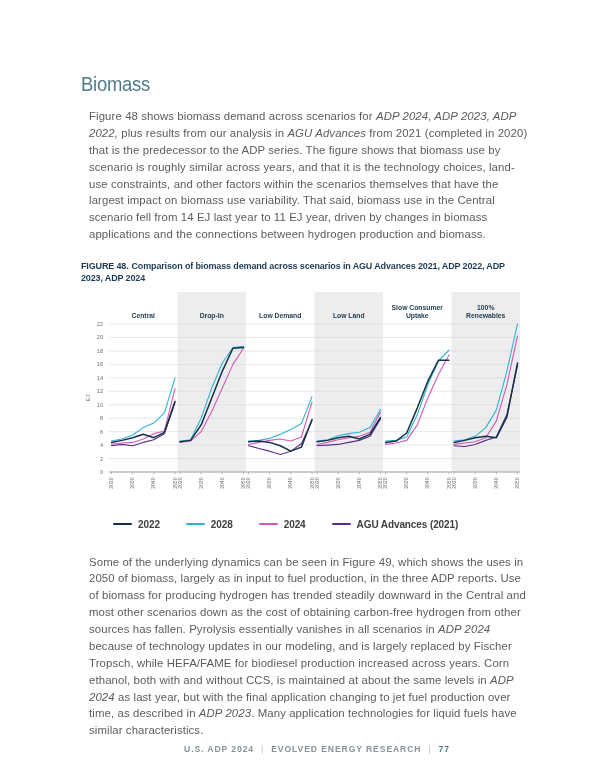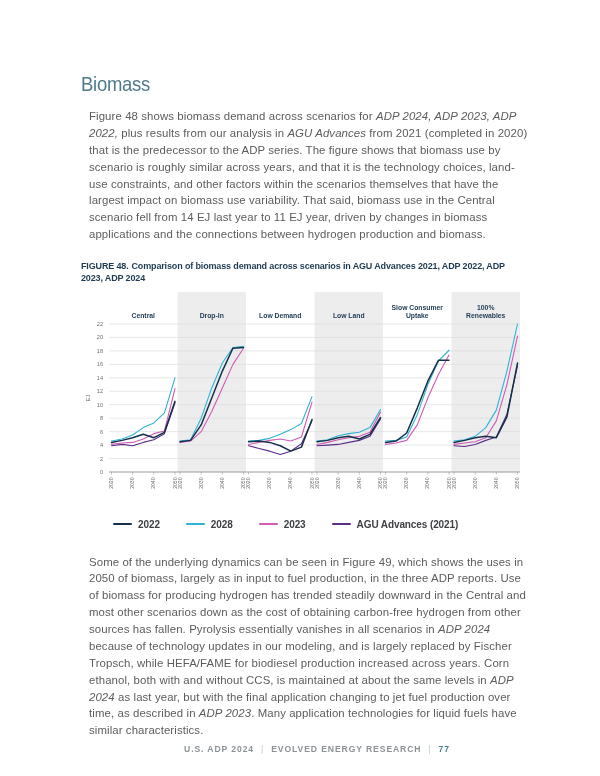--- a/index.html
+++ b/index.html
@@ -192,21 +192,21 @@
         <div class="legend-item">
           <span class="legend-swatch" style="background: rgb(21, 48, 74);"></span>
           <span class="legend-label">2022</span>
         </div>
         <div class="legend-item">
           <span class="legend-swatch" style="background: rgb(47, 179, 212);"></span>
           <span class="legend-label">2028</span>
         </div>
         <div class="legend-item">
           <span class="legend-swatch" style="background: rgb(207, 91, 180);"></span>
-          <span class="legend-label">2023</span>
+          <span class="legend-label">2024</span>
         </div>
         <div class="legend-item">
           <span class="legend-swatch" style="background: rgb(91, 45, 138);"></span>
           <span class="legend-label">AGU Advances (2021)</span>
         </div>
       </div>
   </div>
 
   <p class="body second"><span>Some of the underlying dynamics can be seen in Figure 49, which shows the uses in 2050 of biomass, largely as in input to fuel production, in the three ADP reports. Use of biomass for producing hydrogen has trended steadily downward in the Central and most other scenarios down as the cost of obtaining carbon-free hydrogen from other sources has fallen. Pyrolysis essentially vanishes in all scenarios in </span><em>ADP 2024</em><span> because of technology updates in our modeling, and is largely replaced by Fischer Tropsch, while HEFA/FAME for biodiesel production increased across years. Corn ethanol, both with and without CCS, is maintained at about the same levels in </span><em>ADP 2024</em><span> as last year, but with the final application changing to jet fuel production over time, as described in </span><em>ADP 2023</em><span>. Many application technologies for liquid fuels have similar characteristics.</span></p>
 

